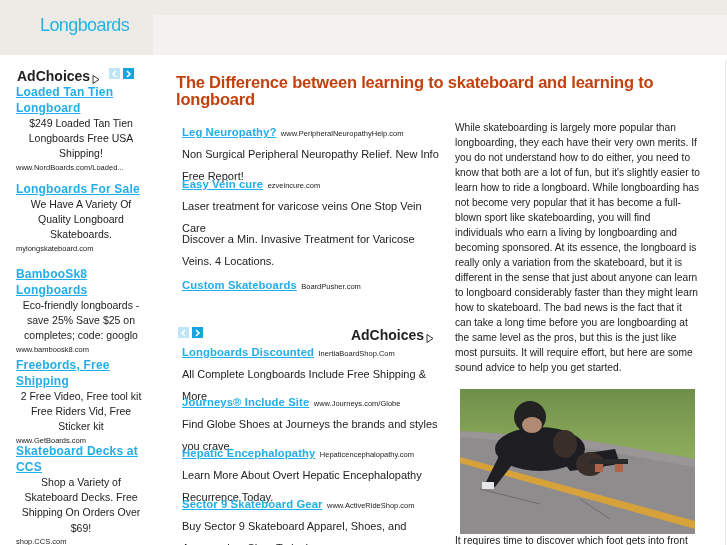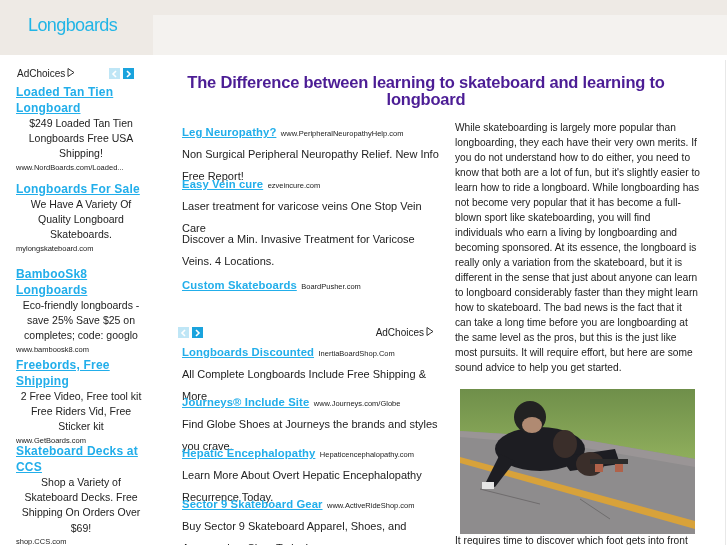--- a/index.html
+++ b/index.html
@@ -1,41 +1,41 @@
 <!DOCTYPE html>
 <html><head>
 <meta charset="utf-8">
 <style>
   * { box-sizing: border-box; margin: 0; padding: 0; }
   html, body { width: 727px; height: 545px; overflow: hidden; background: #ffffff; }
   body { font-family: "Liberation Sans", sans-serif; color: #222; position: relative; }
 
   .header { position: absolute; left: 0; top: 0; width: 727px; height: 55px; background: #eeeae5; }
   .header-panel { position: absolute; left: 153px; top: 15px; width: 574px; height: 40px; background: #f4f2ef; }
-  .site-title { position: absolute; left: 28px; top: 15px; font-size: 18px; color: #22b5e6; letter-spacing: -0.6px; text-decoration: none; }
+  .site-title { position: absolute; left: 40px; top: 15px; font-size: 18px; color: #22b5e6; letter-spacing: -0.6px; text-decoration: none; }
 
-  .adchoices { font-size: 10px; color: #222; display: inline-flex; align-items: flex-start; gap: 2px; }
+  .adchoices { font-size: 14px; color: #222; display: inline-flex; align-items: flex-end; gap: 2px; font-weight: bold; }
   .adchoices-icon { display: inline-block; width: 8px; height: 9px; }
   .nav-arrows { display: inline-flex; gap: 3px; }
   .arrow { width: 11px; height: 11px; display: inline-flex; align-items: center; justify-content: center; }
   .arrow.prev { background: #bfe6f6; }
   .arrow.next { background: #1aa3dd; }
 
   
   .sidebar { position: absolute; left: 0; top: 60px; width: 160px; }
   .sidebar-head { position: absolute; left: 17px; top: 8px; width: 120px; height: 12px; }
   .sidebar-head .adchoices { position: absolute; left: 0; top: 0; }
   .sidebar-head .nav-arrows { position: absolute; left: 92px; top: 0; }
   .sad { position: absolute; left: 16px; width: 130px; }
   .sad-title { display: block; font-size: 12px; font-weight: bold; color: #22aeea; text-decoration: underline; line-height: 16px; letter-spacing: 0.2px; }
   .sad-desc { font-size: 10.5px; color: #222; line-height: 15.2px; text-align: center; }
   .sad-url { font-size: 7.5px; color: #222; line-height: 11px; white-space: nowrap; overflow: hidden; }
 
   
-  .article-title { position: absolute; left: 176px; top: 74px; width: 500px; font-size: 16.5px; font-weight: bold; color: #4c1d95; line-height: 17px; letter-spacing: -0.2px; text-align: center; }
+  .article-title { position: absolute; left: 176px; top: 74px; width: 500px; font-size: 16.5px; font-weight: bold; color: #c2410c; line-height: 17px; letter-spacing: -0.2px; }
 
   .mid-ads { position: absolute; left: 182px; top: 124px; width: 260px; }
   .mad { position: absolute; left: 0; width: 260px; }
   .mad-head { white-space: nowrap; line-height: 14px; }
   .mad-title { font-size: 11.3px; font-weight: bold; color: #22aeea; text-decoration: underline; letter-spacing: 0.1px; }
   .mad-url { font-size: 7.5px; color: #222; }
   .mad-desc { font-size: 11px; color: #222; line-height: 22px; margin-top: 2px; }
 
   .mid-controls { position: absolute; left: 178px; top: 327px; width: 256px; height: 12px; }
   .mid-controls .nav-arrows { position: absolute; left: 0; top: 0; }

